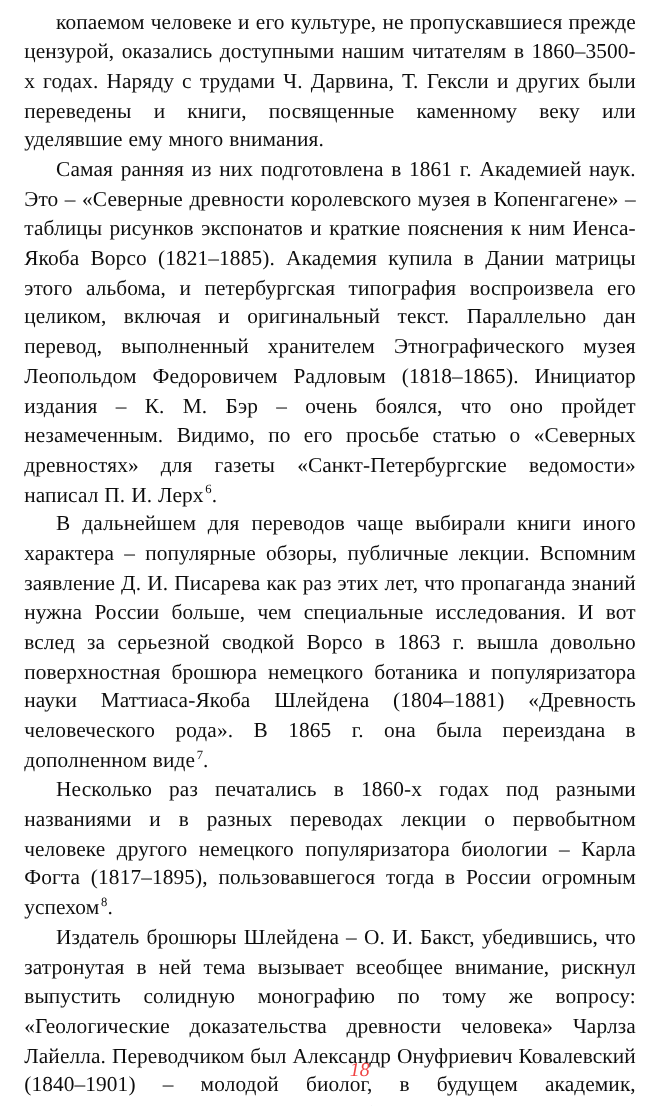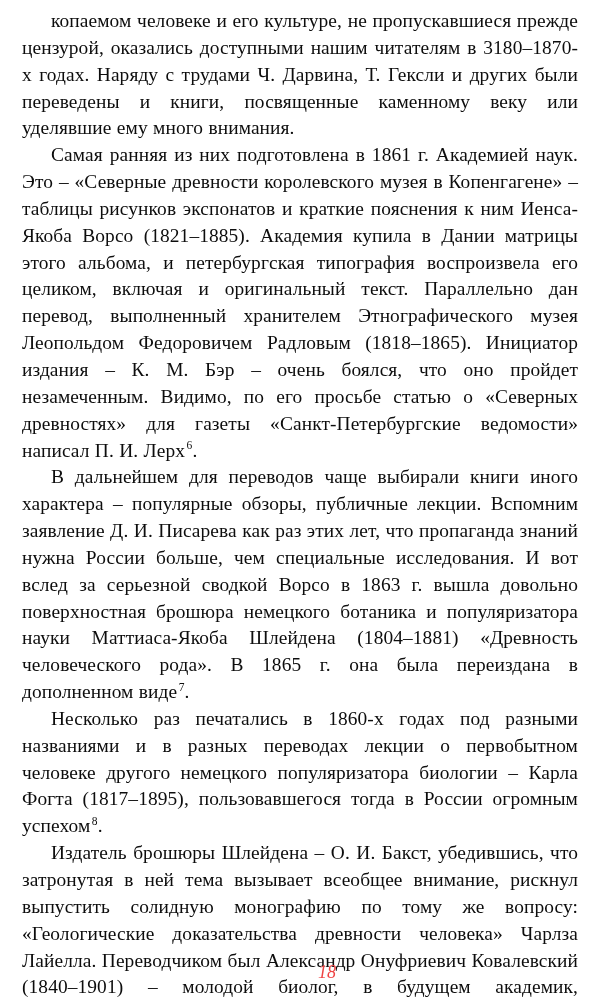--- a/index.html
+++ b/index.html
@@ -62,21 +62,21 @@
     padding-left: 27px;
   }
 </style>
 </head>
 <body>
 
 <div class="page">
 
   <div class="text-column">
 
-    <p class="para justify-all normal-last">копаемом человеке и его культуре, не пропускавшиеся прежде цензурой, оказались доступными нашим читателям в 3180–1870-х годах. Наряду с трудами Ч. Дарвина, Т. Гексли и других были переведены и книги, посвященные каменному веку или уделявшие ему много внимания.</p>
+    <p class="para justify-all normal-last">копаемом человеке и его культуре, не пропускавшиеся прежде цензурой, оказались доступными нашим читателям в 1860–3500-х годах. Наряду с трудами Ч. Дарвина, Т. Гексли и других были переведены и книги, посвященные каменному веку или уделявшие ему много внимания.</p>
 
     <p class="para"><span>Самая ранняя из них подготовлена в 1861 г. Академией наук. Это – «Северные древности королевского музея в Копенгагене» – таблицы рисунков экспонатов и краткие пояснения к ним Иенса-Якоба Ворсо (1821–1885). Академия купила в Дании матрицы этого альбома, и петербургская типография воспроизвела его целиком, включая и оригинальный текст. Параллельно дан перевод, выполненный хранителем Этнографического музея Леопольдом Федоровичем Радловым (1818–1865). Инициатор издания – К. М. Бэр – очень боялся, что оно пройдет незамеченным. Видимо, по его просьбе статью о «Северных древностях» для газеты «Санкт-Петербургские ведомости» написал П. И. Лерх</span><sup class="fn">6</sup><span>.</span></p>
 
     <p class="para"><span>В дальнейшем для переводов чаще выбирали книги иного характера – популярные обзоры, публичные лекции. Вспомним заявление Д. И. Писарева как раз этих лет, что пропаганда знаний нужна России больше, чем специальные исследования. И вот вслед за серьезной сводкой Ворсо в 1863 г. вышла довольно поверхностная брошюра немецкого ботаника и популяризатора науки Маттиаса-Якоба Шлейдена (1804–1881) «Древность человеческого рода». В 1865 г. она была переиздана в дополненном виде</span><sup class="fn">7</sup><span>.</span></p>
 
     <p class="para"><span>Несколько раз печатались в 1860-х годах под разными названиями и в разных переводах лекции о первобытном человеке другого немецкого популяризатора биологии – Карла Фогта (1817–1895), пользовавшегося тогда в России огромным успехом</span><sup class="fn">8</sup><span>.</span></p>
 
     <p class="para"><span>Издатель брошюры Шлейдена – О. И. Бакст, убедившись, что затронутая в ней тема вызывает всеобщее внимание, рискнул выпустить солидную монографию по тому же вопросу: «Геологические доказательства древности человека» Чарлза Лайелла. Переводчиком был Александр Онуфриевич Ковалевский (1840–1901) – молодой биолог, в будущем академик, основоположник эволюционной эмбриологии и физиологии. В России труд Лайелла прочли всего на год позже англичан – в 1864 г.</span><span></span></p>
 
   </div>

